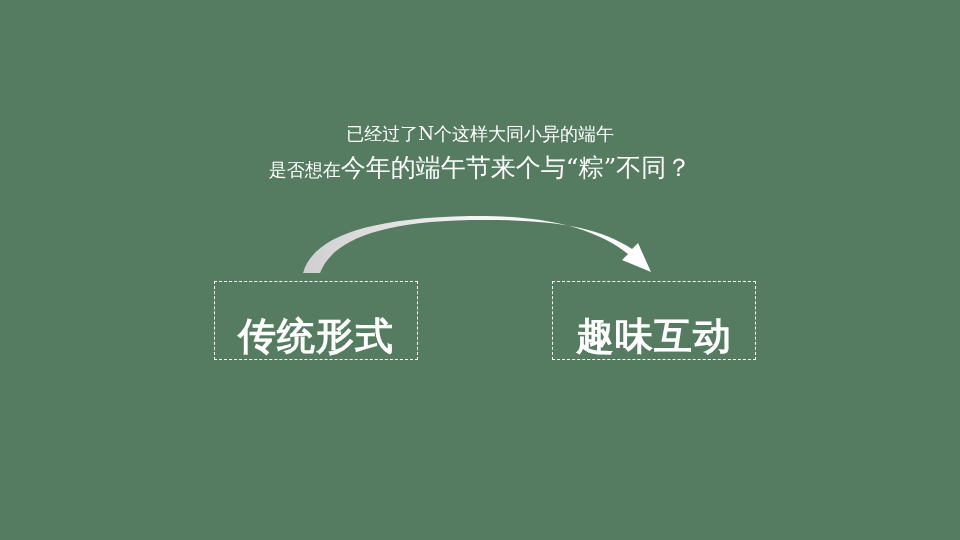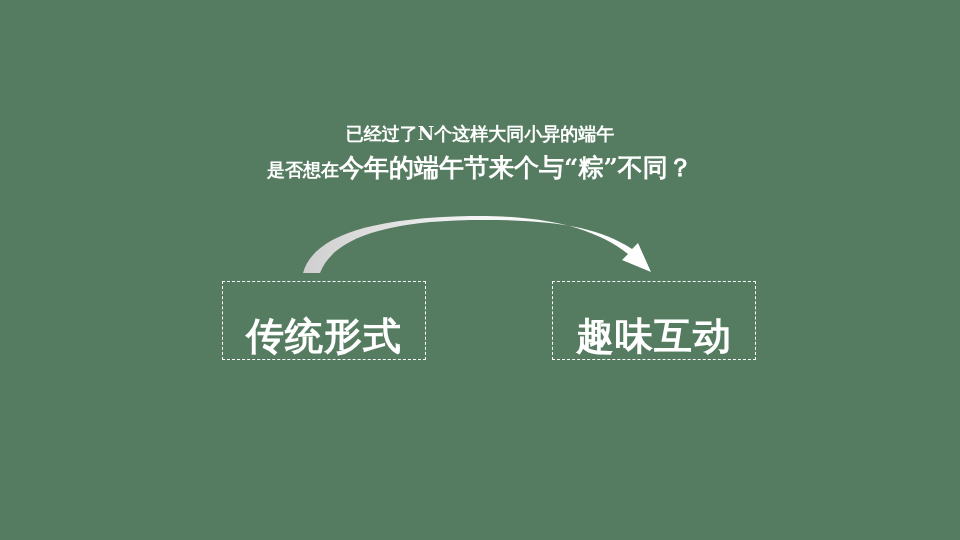--- a/index.html
+++ b/index.html
@@ -1,23 +1,23 @@
 <!DOCTYPE html>
 <html><head>
 <meta charset="utf-8">
 <style>
   html,body{margin:0;padding:0;}
   body{width:960px;height:540px;background:#557b60;position:relative;overflow:hidden;font-family:"DejaVu Serif","Liberation Serif",serif;}
-  .line1{position:absolute;left:0;width:960px;top:122px;text-align:center;color:#fff;font-size:18px;font-weight:bold;letter-spacing:0px;}
-  .line2{position:absolute;left:0;width:960px;top:151px;text-align:center;color:#fff;font-weight:bold;white-space:nowrap;}
+  .line1{position:absolute;left:0;width:960px;top:122px;text-align:center;color:#fff;font-size:18px;font-weight:normal;letter-spacing:0px;}
+  .line2{position:absolute;left:0;width:960px;top:151px;text-align:center;color:#fff;font-weight:normal;white-space:nowrap;}
   .line2 .small{font-size:18px;}
   .line2 .big{font-size:25px;}
   .box{position:absolute;top:281px;height:79px;border:1.5px dashed #fff;box-sizing:border-box;display:flex;align-items:flex-end;justify-content:center;}
   .box span{color:#fff;font-family:"DejaVu Sans","Liberation Sans",sans-serif;font-weight:bold;font-size:38px;line-height:38px;margin-bottom:4px;letter-spacing:1px;}
-  #box-left{left:222px;width:204px;align-items:flex-end;}
+  #box-left{left:214px;width:204px;align-items:flex-end;}
   #box-right{left:552px;width:204px;}
   svg.arrow{position:absolute;left:0;top:0;}
 </style>
 </head>
 <body>
 
 <div class="line1">已经过了N个这样大同小异的端午</div>
 <div class="line2">
   <span class="small">是否想在</span><span class="big">今年的端午节来个与“粽”不同？</span>
 </div>

